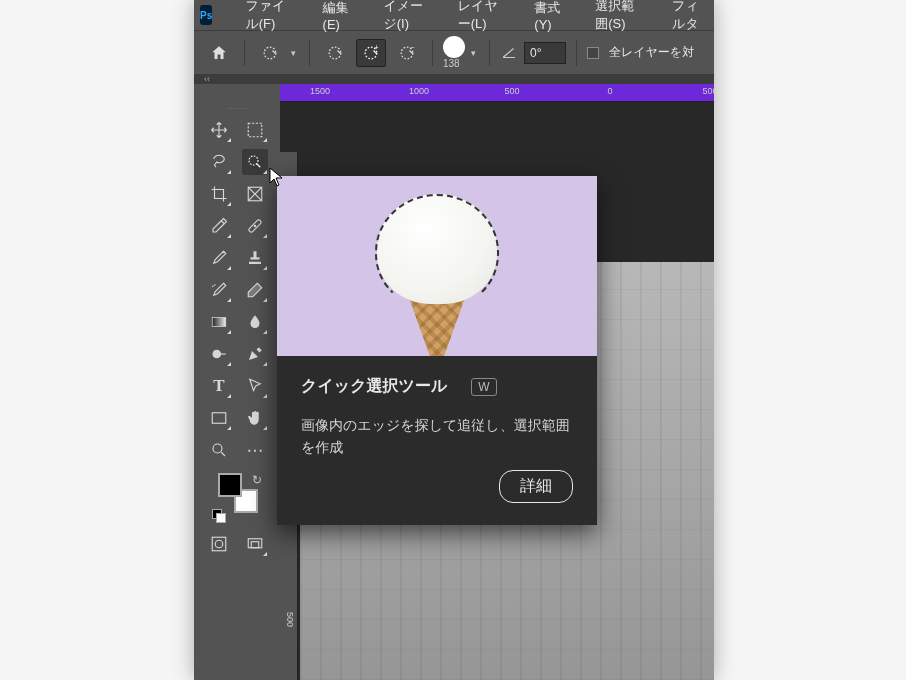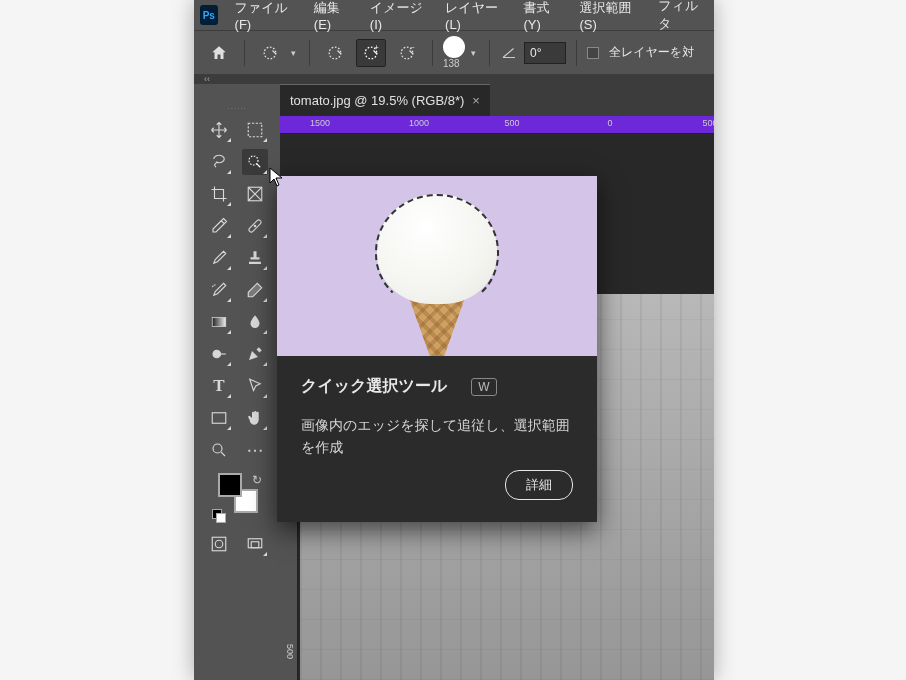--- a/index.html
+++ b/index.html
@@ -16,21 +16,21 @@
     width: 520px; height: 680px;
     background: #535353;
     box-shadow: 0 0 20px rgba(0,0,0,0.3);
   }
   
   .menubar {
     height: 30px;
     background: #535353;
     display: flex;
     align-items: center;
-    gap: 0;
+    gap: 16px;
     color: #e8e8e8;
     font-size: 13px;
   }
   .ps-logo {
     width: 20px; height: 20px;
     background: #001e36;
     color: #31a8ff;
     font-size: 10px;
     font-weight: bold;
     display: flex;
@@ -371,21 +371,21 @@
   }
   .tooltip-actions {
     display: flex;
     justify-content: flex-end;
   }
   .detail-btn {
     border: 1.5px solid #e8e8e8;
     color: #e8e8e8;
     padding: 5px 20px;
     border-radius: 14px;
-    font-size: 13px;
+    font-size: 16px;
     background: transparent;
     cursor: pointer;
     font-family: Liberation Mono, monospace;
   }
   
   .cursor {
     position: absolute;
     left: 269px; top: 167px;
     width: 14px; height: 20px;
     color: #fff;
@@ -642,26 +642,20 @@
             <svg width="18" height="18" viewBox="0 0 24 24" fill="none" stroke="#d8d8d8" stroke-width="1.5">
               <rect x="3" y="5" width="18" height="12"></rect>
               <rect x="7" y="9" width="10" height="8"></rect>
             </svg>
             <span class="corner"></span>
           </div>
       </div>
     </div>
 
     <div class="canvas-area">
-      <div class="tabbar">
-        <div class="tab">
-          <span>tomato.jpg @ 19.5% (RGB/8*)</span>
-          <span class="tab-close">×</span>
-        </div>
-      </div>
       <div class="ruler-h">
         <span class="ruler-tick" style="left:40px">1500</span>
         <span class="ruler-tick" style="left:139px">1000</span>
         <span class="ruler-tick" style="left:232px">500</span>
         <span class="ruler-tick" style="left:330px">0</span>
         <span class="ruler-tick" style="left:430px">500</span>
       </div>
       <div class="workspace">
         <div class="ruler-v">
           <div class="ruler-vtick" style="top:460px"><span style="writing-mode:vertical-rl;">500</span></div>

